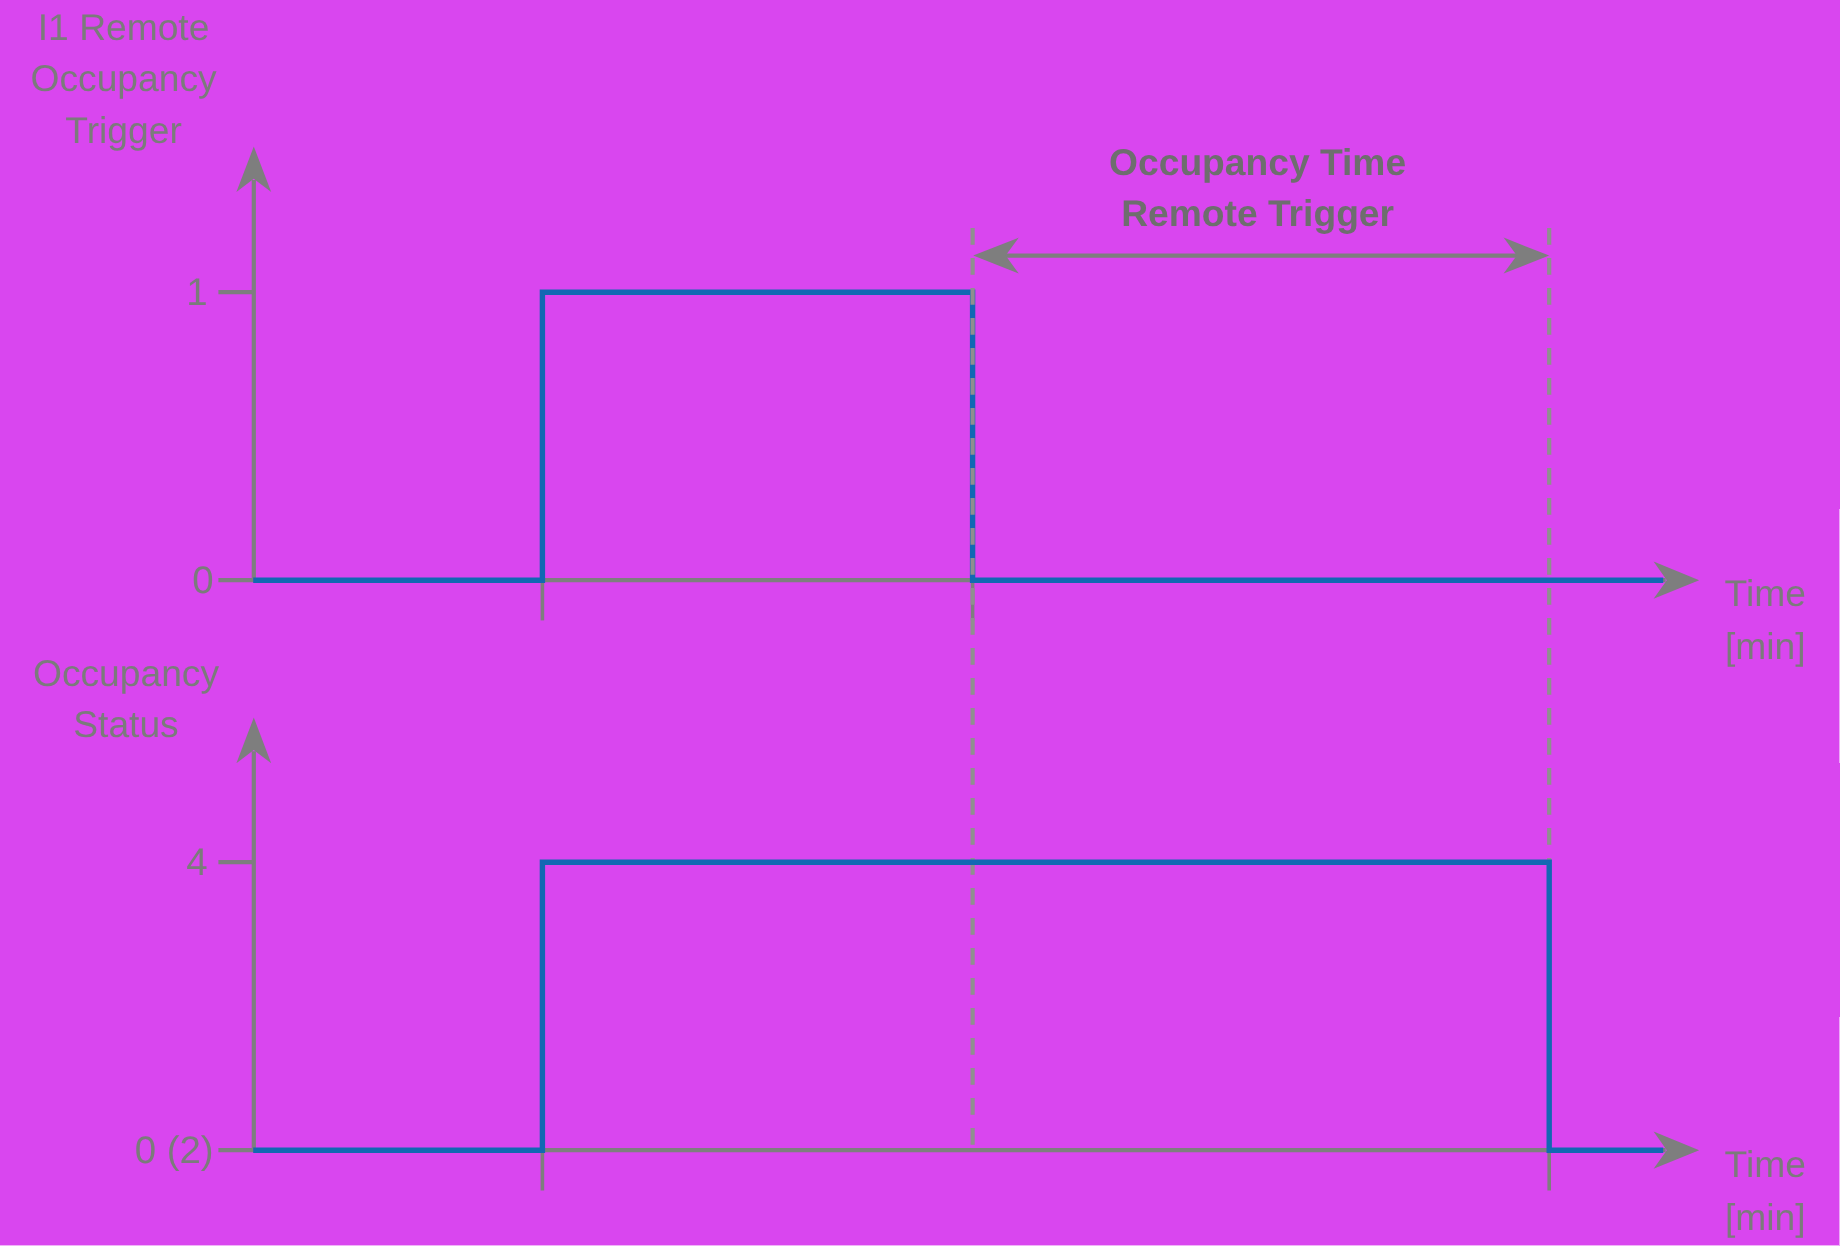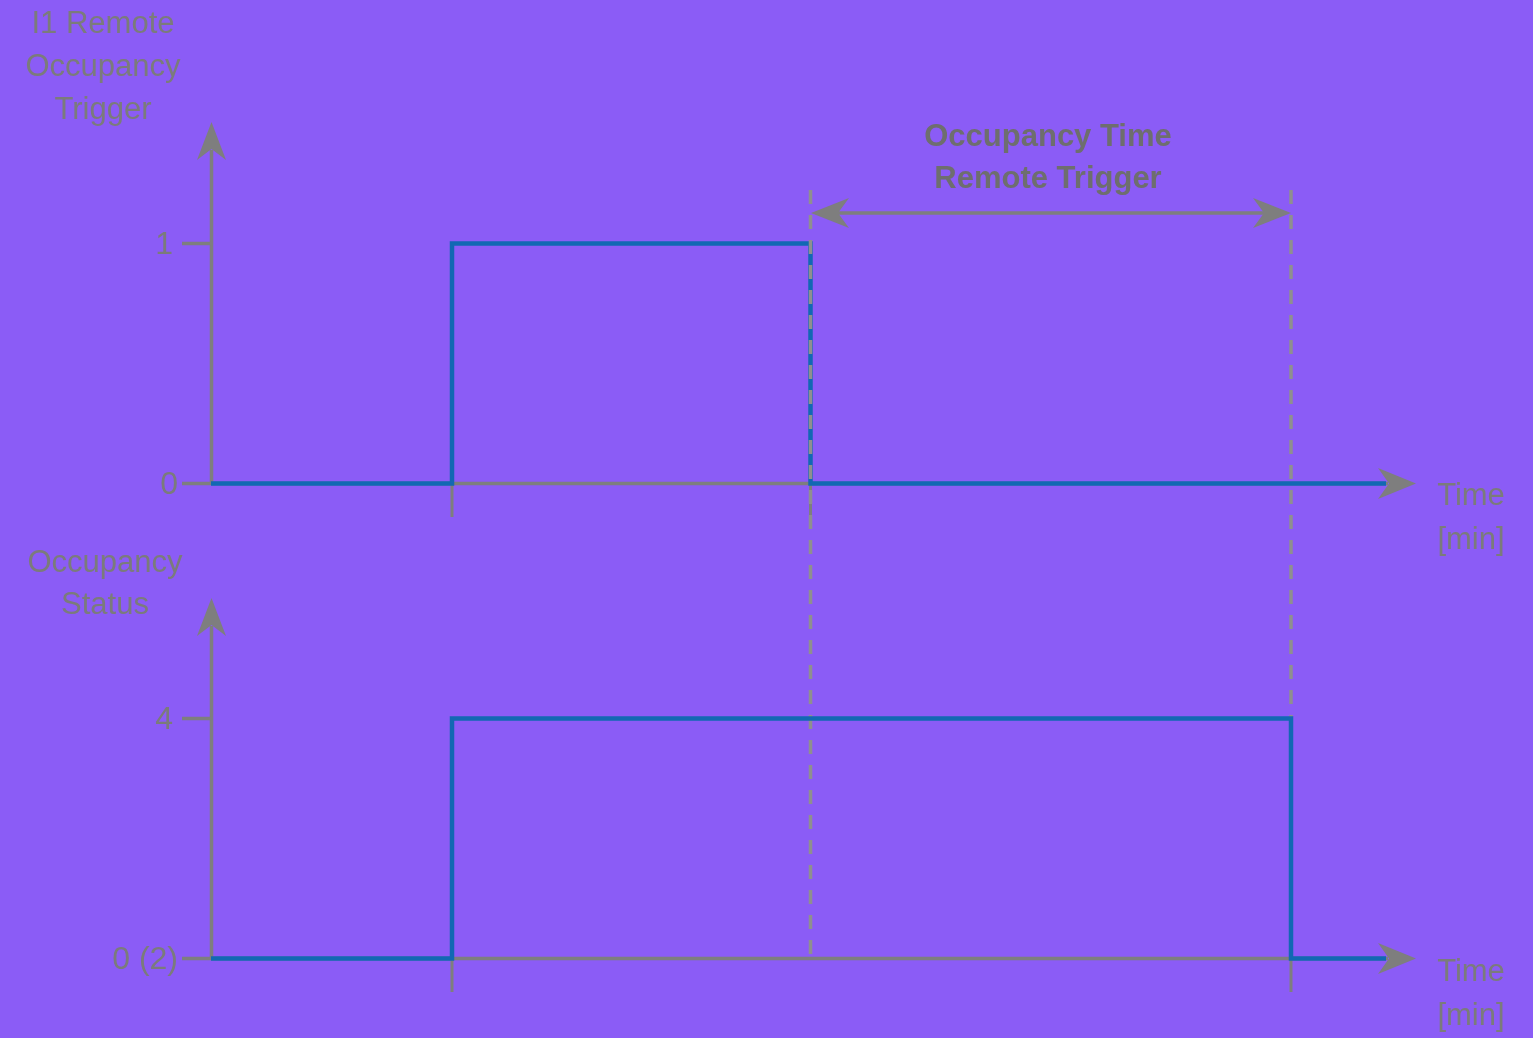--- a/index.html
+++ b/index.html
@@ -4,21 +4,21 @@
 <style>
   html, body {
     margin: 0;
     padding: 0;
     background: #ffffff;
   }
   .stage {
     position: relative;
     width: 1533px;
     height: 1038px;
-    background: #8b5cf6;
+    background: #d946ef;
     overflow: hidden;
     font-family: "Liberation Sans", "DejaVu Sans", sans-serif;
   }
   svg { display: block; }
   text {
     font-family: "Liberation Sans", "DejaVu Sans", sans-serif;
     fill: #7b7b7b;
   }
   .tick-label   { font-size: 32px; }
   .axis-label   { font-size: 31px; }

